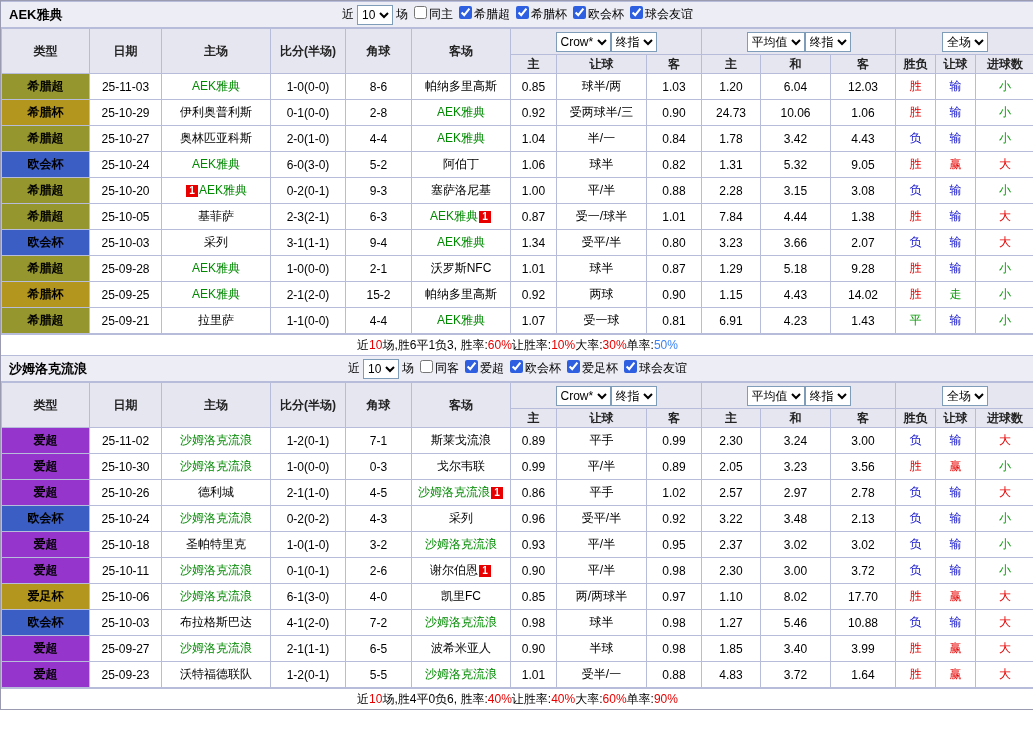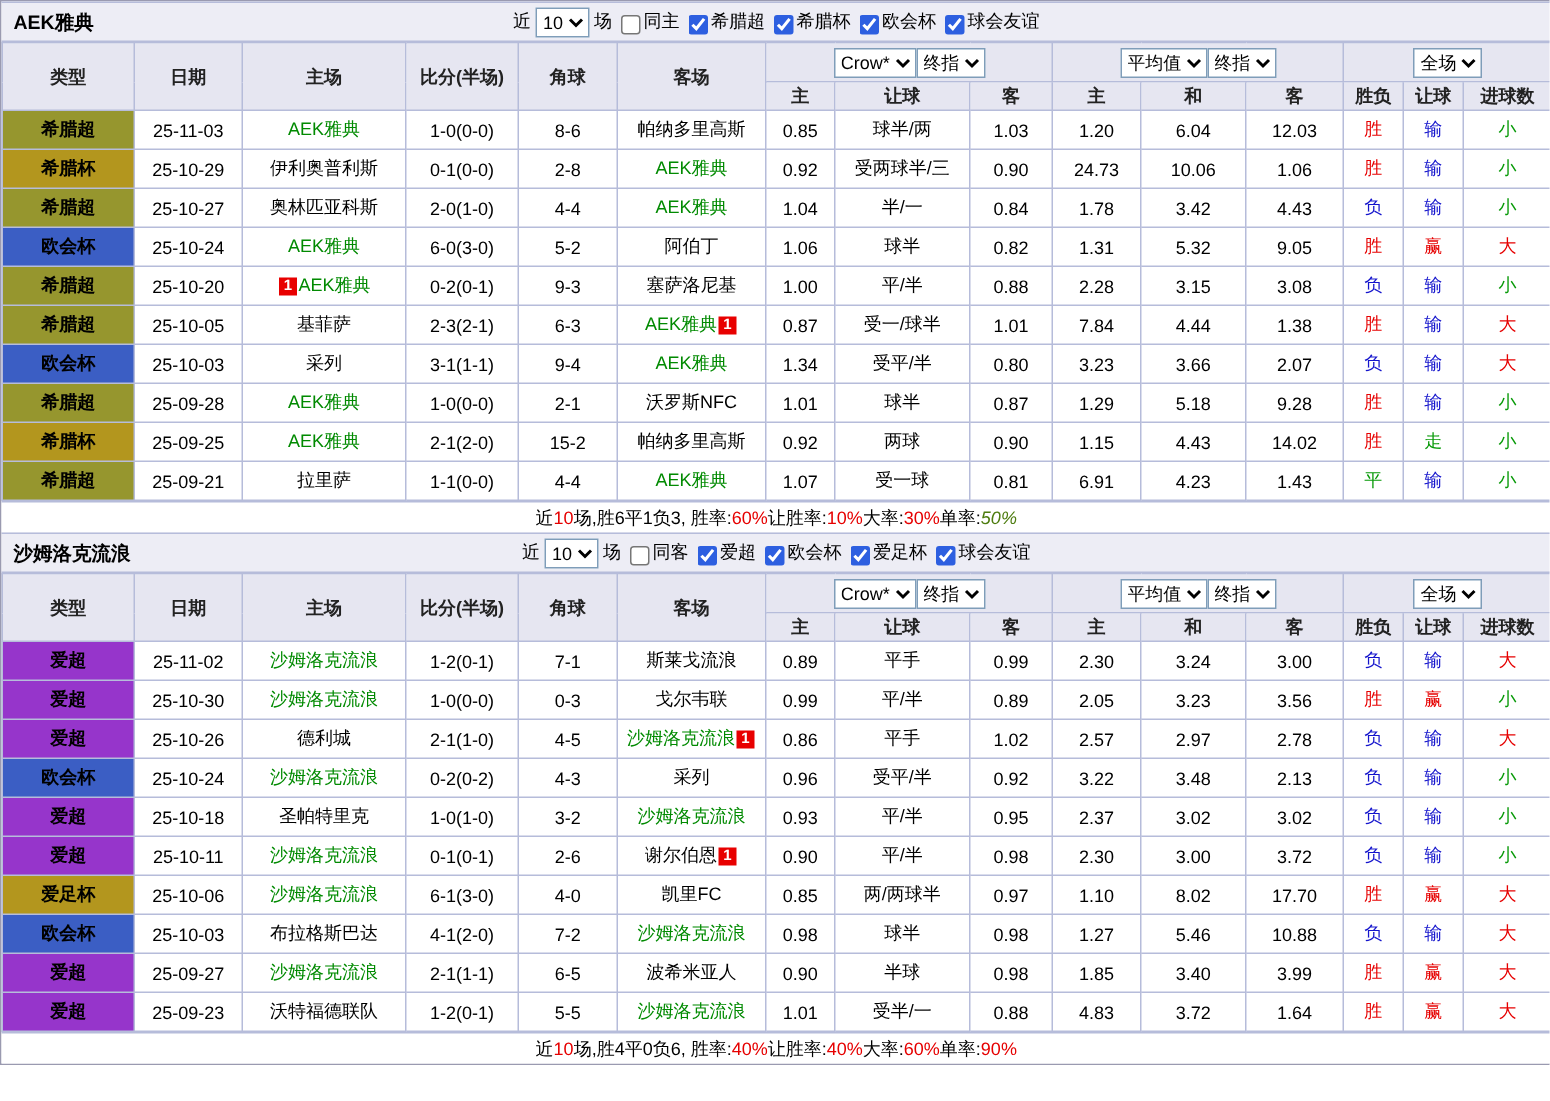--- a/index.html
+++ b/index.html
@@ -13,21 +13,21 @@
   .radio-label input { margin:0 3px 0 0; accent-color:#fff; width:12px; height:12px; }
   .radio-label.alt span { color:#9fd8ff; }
   .topbar-btns { position:absolute; right:4px; top:4px; display:flex; }
   .win-btn { width:22px; height:22px; margin-left:3px; background:#8787e2; color:#fff; font-size:13px; line-height:22px; text-align:center; cursor:pointer; border-radius:2px; font-weight:bold; }
 
   
   .sec-bar { height:27px; background:#ededf5; border-top:1px solid #b6bcda; border-bottom:1px solid #b6bcda; position:relative; display:flex; align-items:center; justify-content:center; font-size:12px; }
   .sec-title { position:absolute; left:8px; font-weight:bold; font-size:13px; color:#000; }
   .sec-filter { display:flex; align-items:center; }
   .sec-filter select { margin:0 3px; }
-  .sec-filter label { display:flex; align-items:flex-end; margin-left:6px; cursor:pointer; }
+  .sec-filter label { display:flex; align-items:flex-start; margin-left:6px; cursor:pointer; }
   .sec-filter input[type=checkbox] { width:13px; height:13px; margin:0 2px 0 0; accent-color:#2d5fe0; }
 
   select { font-size:12px; height:20px; border:1px solid #7f9db9; background:#fff; font-family:inherit; }
 
   table.grid { width:100%; border-collapse:collapse; table-layout:fixed; }
   .grid th, .grid td { border:1px solid #b6bcda; text-align:center; font-size:12px; padding:0 2px; white-space:nowrap; overflow:hidden; }
   .grid thead th { background:#e6e6f1; font-weight:bold; color:#222; }
   .grid thead tr.r1 th { height:26px; }
   .grid thead tr.r2 th { height:19px; }
   .grid tbody td { height:26px; color:#000; background:#fff; }
@@ -295,21 +295,21 @@
   <div class="summary">
       <span style="color: rgb(0, 0, 0);">近</span>
       <span style="color: rgb(230, 0, 0);">10</span>
       <span style="color: rgb(0, 0, 0);">场,胜6平1负3, 胜率:</span>
       <span style="color: rgb(230, 0, 0);">60%</span>
       <span style="color: rgb(0, 0, 0);"> 让胜率:</span>
       <span style="color: rgb(230, 0, 0);">10%</span>
       <span style="color: rgb(0, 0, 0);"> 大率:</span>
       <span style="color: rgb(230, 0, 0);">30%</span>
       <span style="color: rgb(0, 0, 0);"> 单率:</span>
-      <span style="color: #4d7c0f; font-style: italic;">50%</span>
+      <span style="color: #3b82f6;">50%</span>
     </div>
 
   <div class="sec-bar">
     <span class="sec-title">沙姆洛克流浪</span>
     <div class="sec-filter">
       <span>近</span>
       <select><option>10</option></select>
       <span>场</span>
       <label>
         <input type="checkbox" style="">

